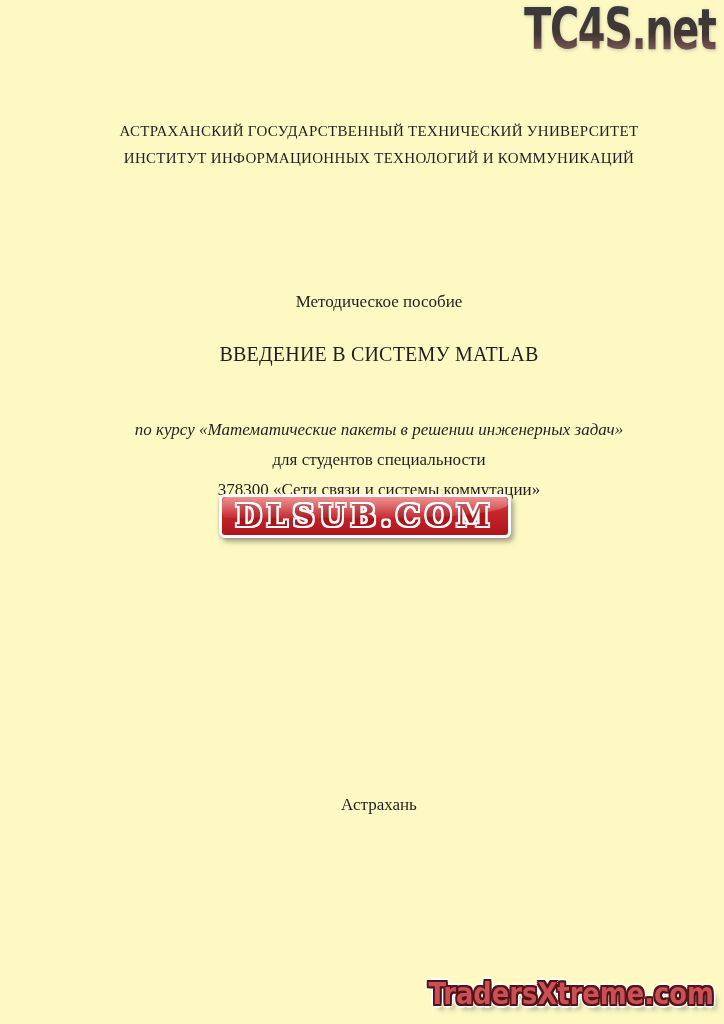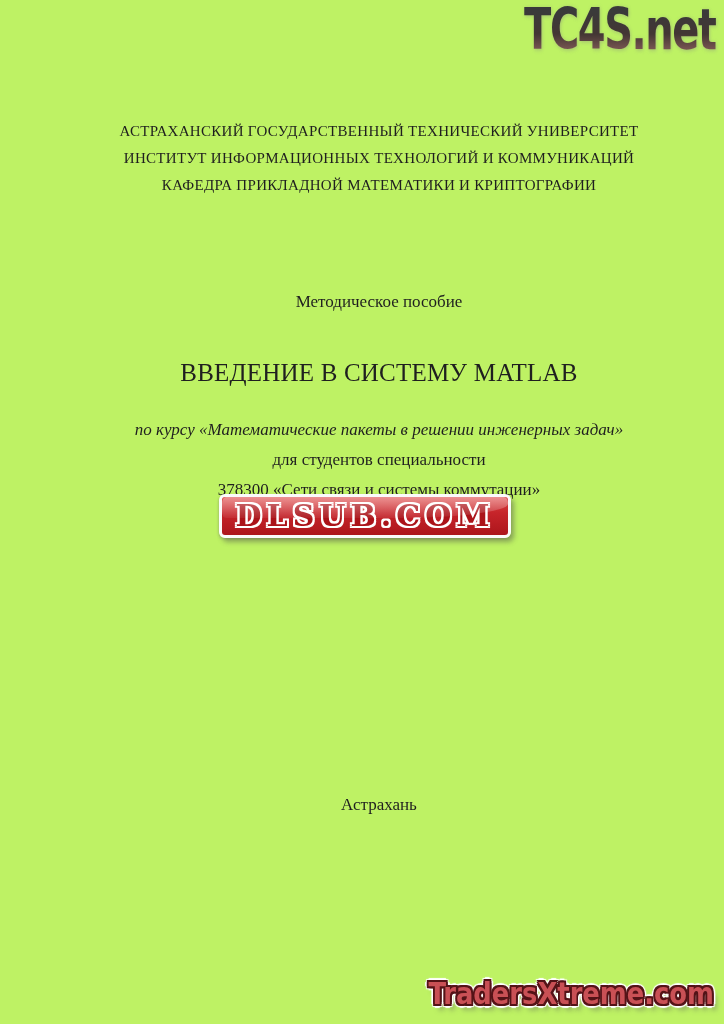--- a/index.html
+++ b/index.html
@@ -4,29 +4,29 @@
 <style>
   html, body { margin: 0; padding: 0; }
   body {
     width: 724px; height: 1024px;
     background: #ffffff;
     position: relative;
     overflow: hidden;
     font-family: "Liberation Serif", serif;
     color: var(--text, #1f1f1f);
   }
-  .page { position: absolute; inset: 0; background: #bef264; }
+  .page { position: absolute; inset: 0; background: #fef9c3; }
 
   
   .content { position: absolute; left: 34px; top: 0; width: 690px; height: 100%; }
   .content > div { position: absolute; left: 0; width: 100%; text-align: center; white-space: nowrap; }
 
   .uni-header { top: 83px; font-size: 15px; line-height: 27px; letter-spacing: 0.3px; margin-top: 35px; }
   .doc-type   { top: 293px; font-size: 17px; line-height: 1.1; }
-  .doc-title  { top: 359px; font-size: 25px; line-height: 1.1; letter-spacing: 0.2px; }
+  .doc-title  { top: 343px; font-size: 20px; line-height: 1.1; letter-spacing: 0.2px; }
   .course     { top: 421px; font-size: 17px; line-height: 1.1; font-style: italic; }
   .audience   { top: 451px; font-size: 17px; line-height: 1.1; }
   .specialty  { top: 481px; font-size: 17px; line-height: 1.1; }
   .city       { top: 796px; font-size: 17px; line-height: 1.1; }
   .year       { top: 802px; font-size: 17px; line-height: 1.1; }
 
   
   .wm-tc4s {
     position: absolute; top: 1px; right: 8px;
     font-family: "DejaVu Sans", sans-serif;
@@ -90,21 +90,20 @@
 <div class="page">
 
   <div class="wm-tc4s">
     <span>TC4S.net</span>
   </div>
 
   <div class="content">
     <div class="uni-header">
       <div>АСТРАХАНСКИЙ ГОСУДАРСТВЕННЫЙ ТЕХНИЧЕСКИЙ УНИВЕРСИТЕТ</div>
       <div>ИНСТИТУТ ИНФОРМАЦИОННЫХ ТЕХНОЛОГИЙ И КОММУНИКАЦИЙ</div>
-      <div>КАФЕДРА ПРИКЛАДНОЙ МАТЕМАТИКИ И КРИПТОГРАФИИ</div>
     </div>
 
     <div class="doc-type">Методическое пособие</div>
 
     <div class="doc-title">ВВЕДЕНИЕ В СИСТЕМУ MATLAB</div>
 
     <div class="course">по курсу «Математические пакеты в решении инженерных задач»</div>
     <div class="audience">для студентов специальности</div>
     <div class="specialty">378300 «Сети связи и системы коммутации»</div>
 

